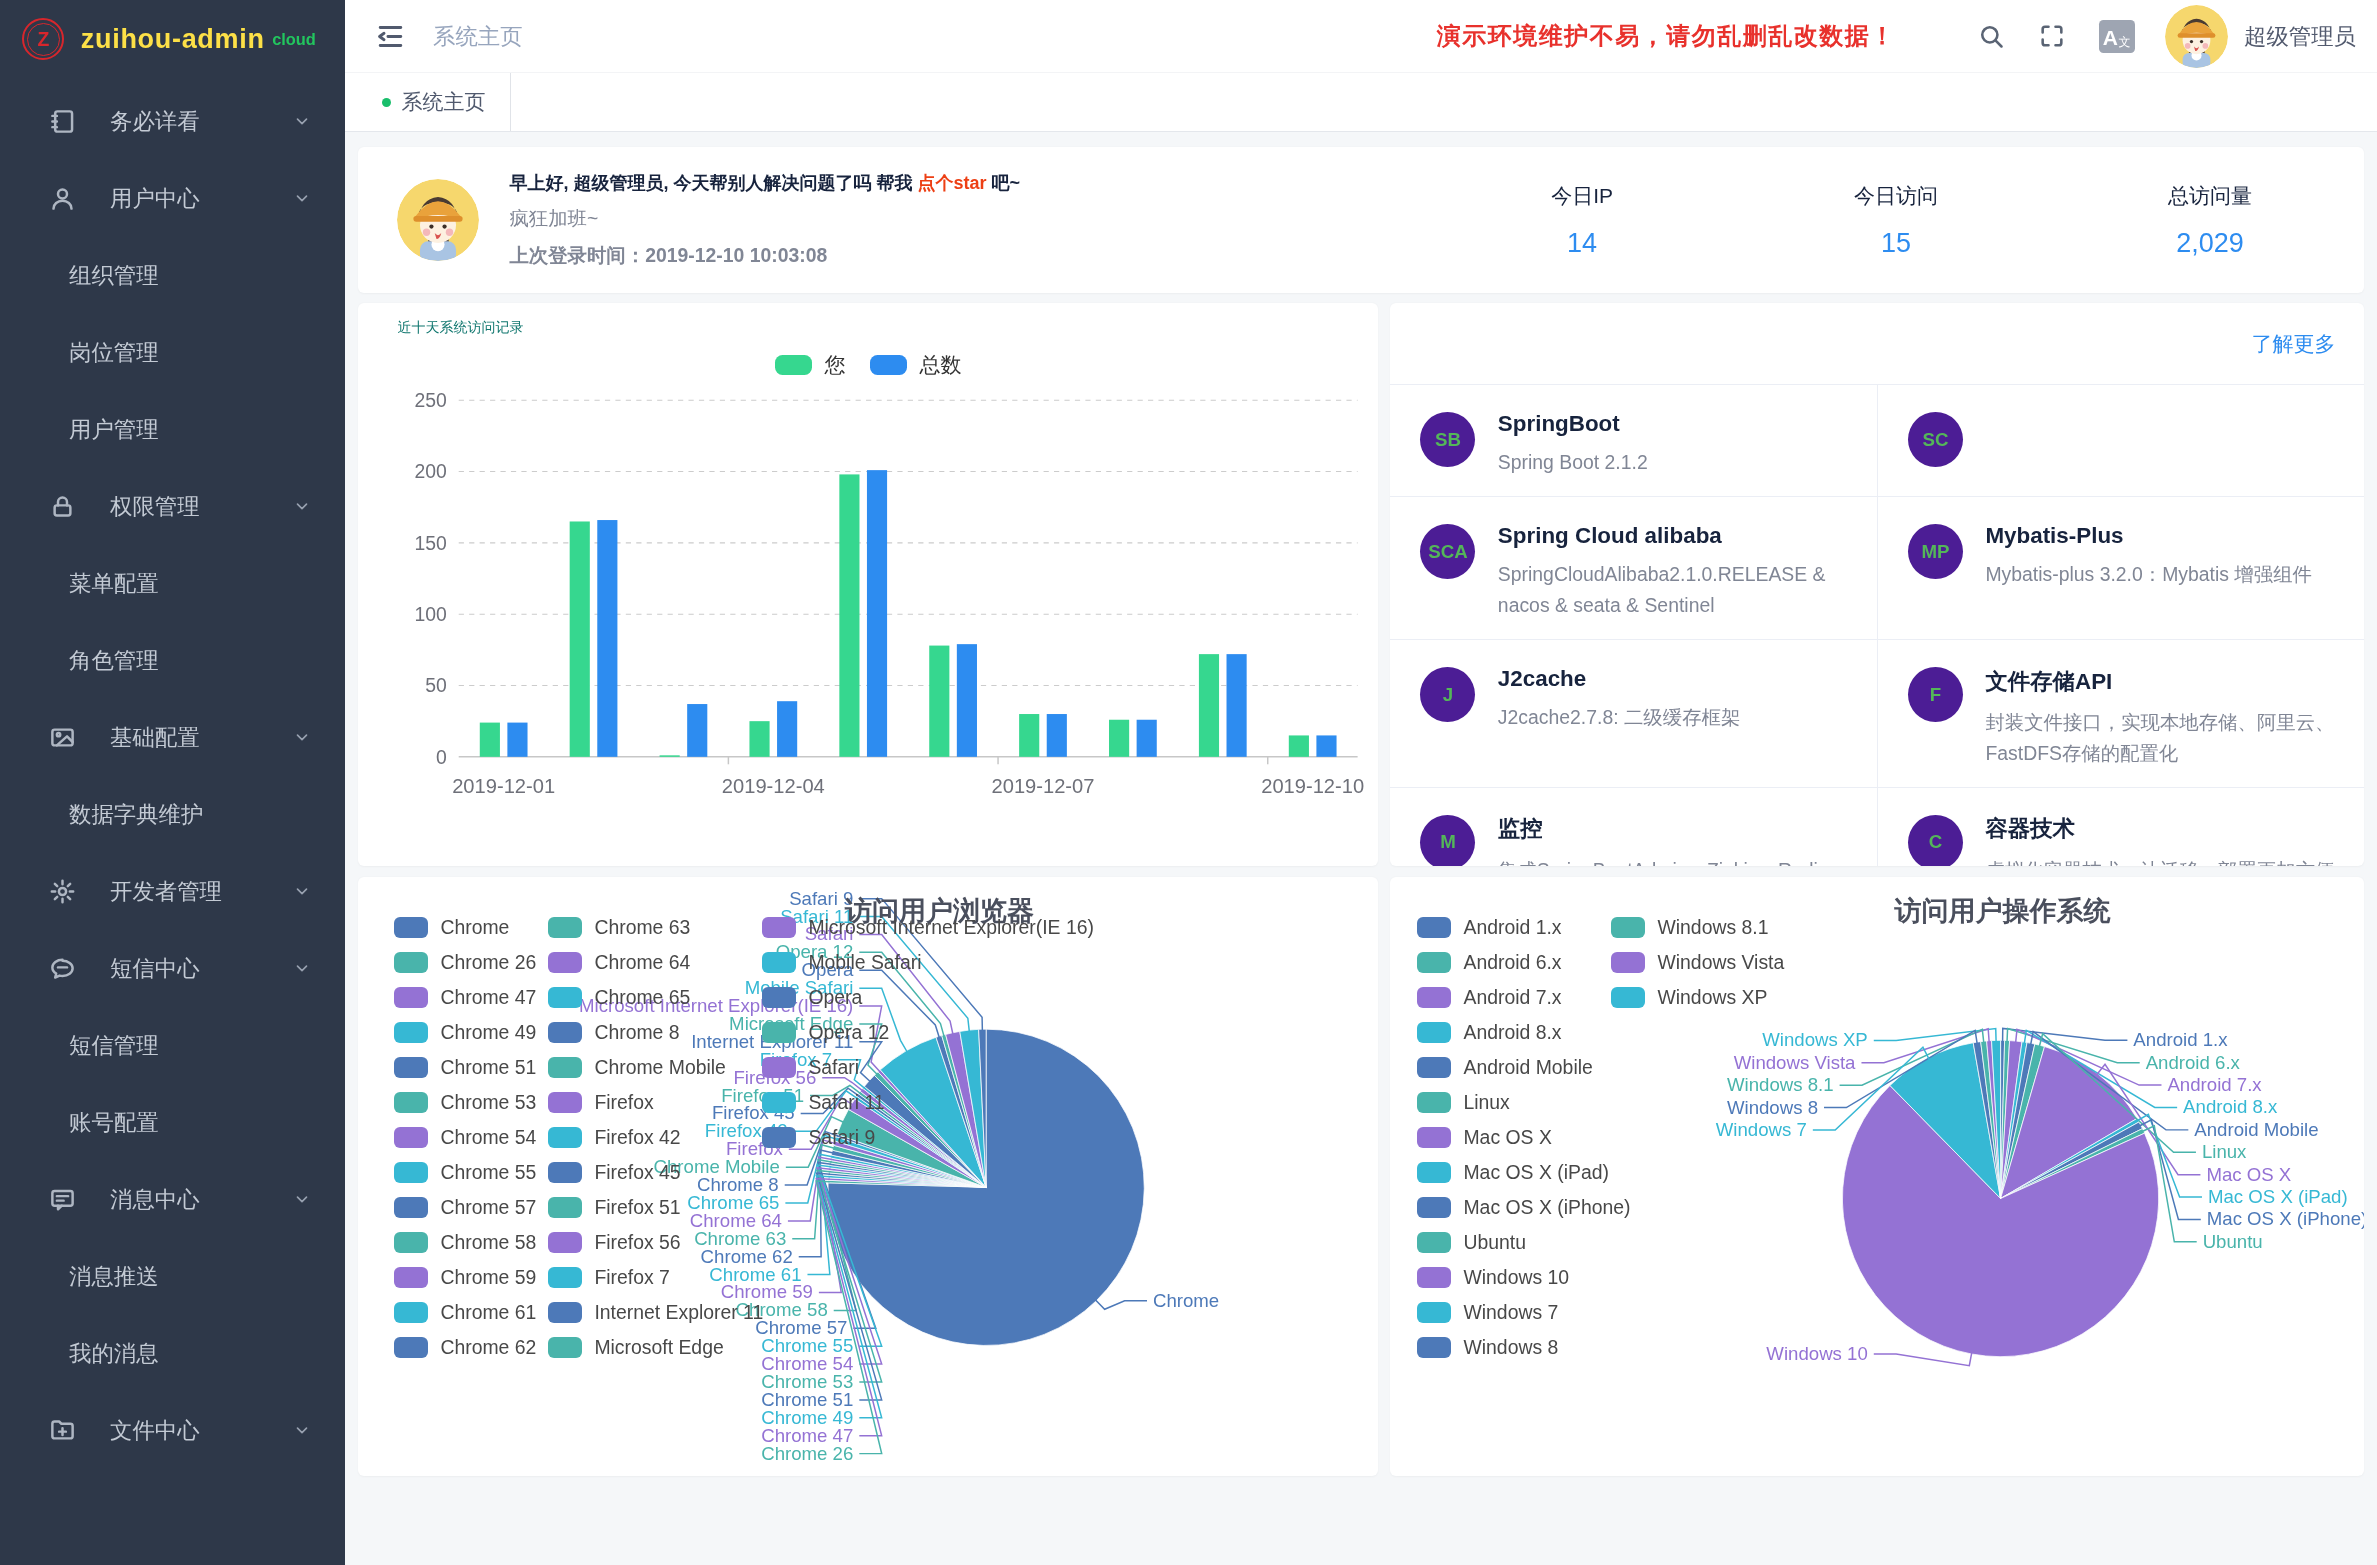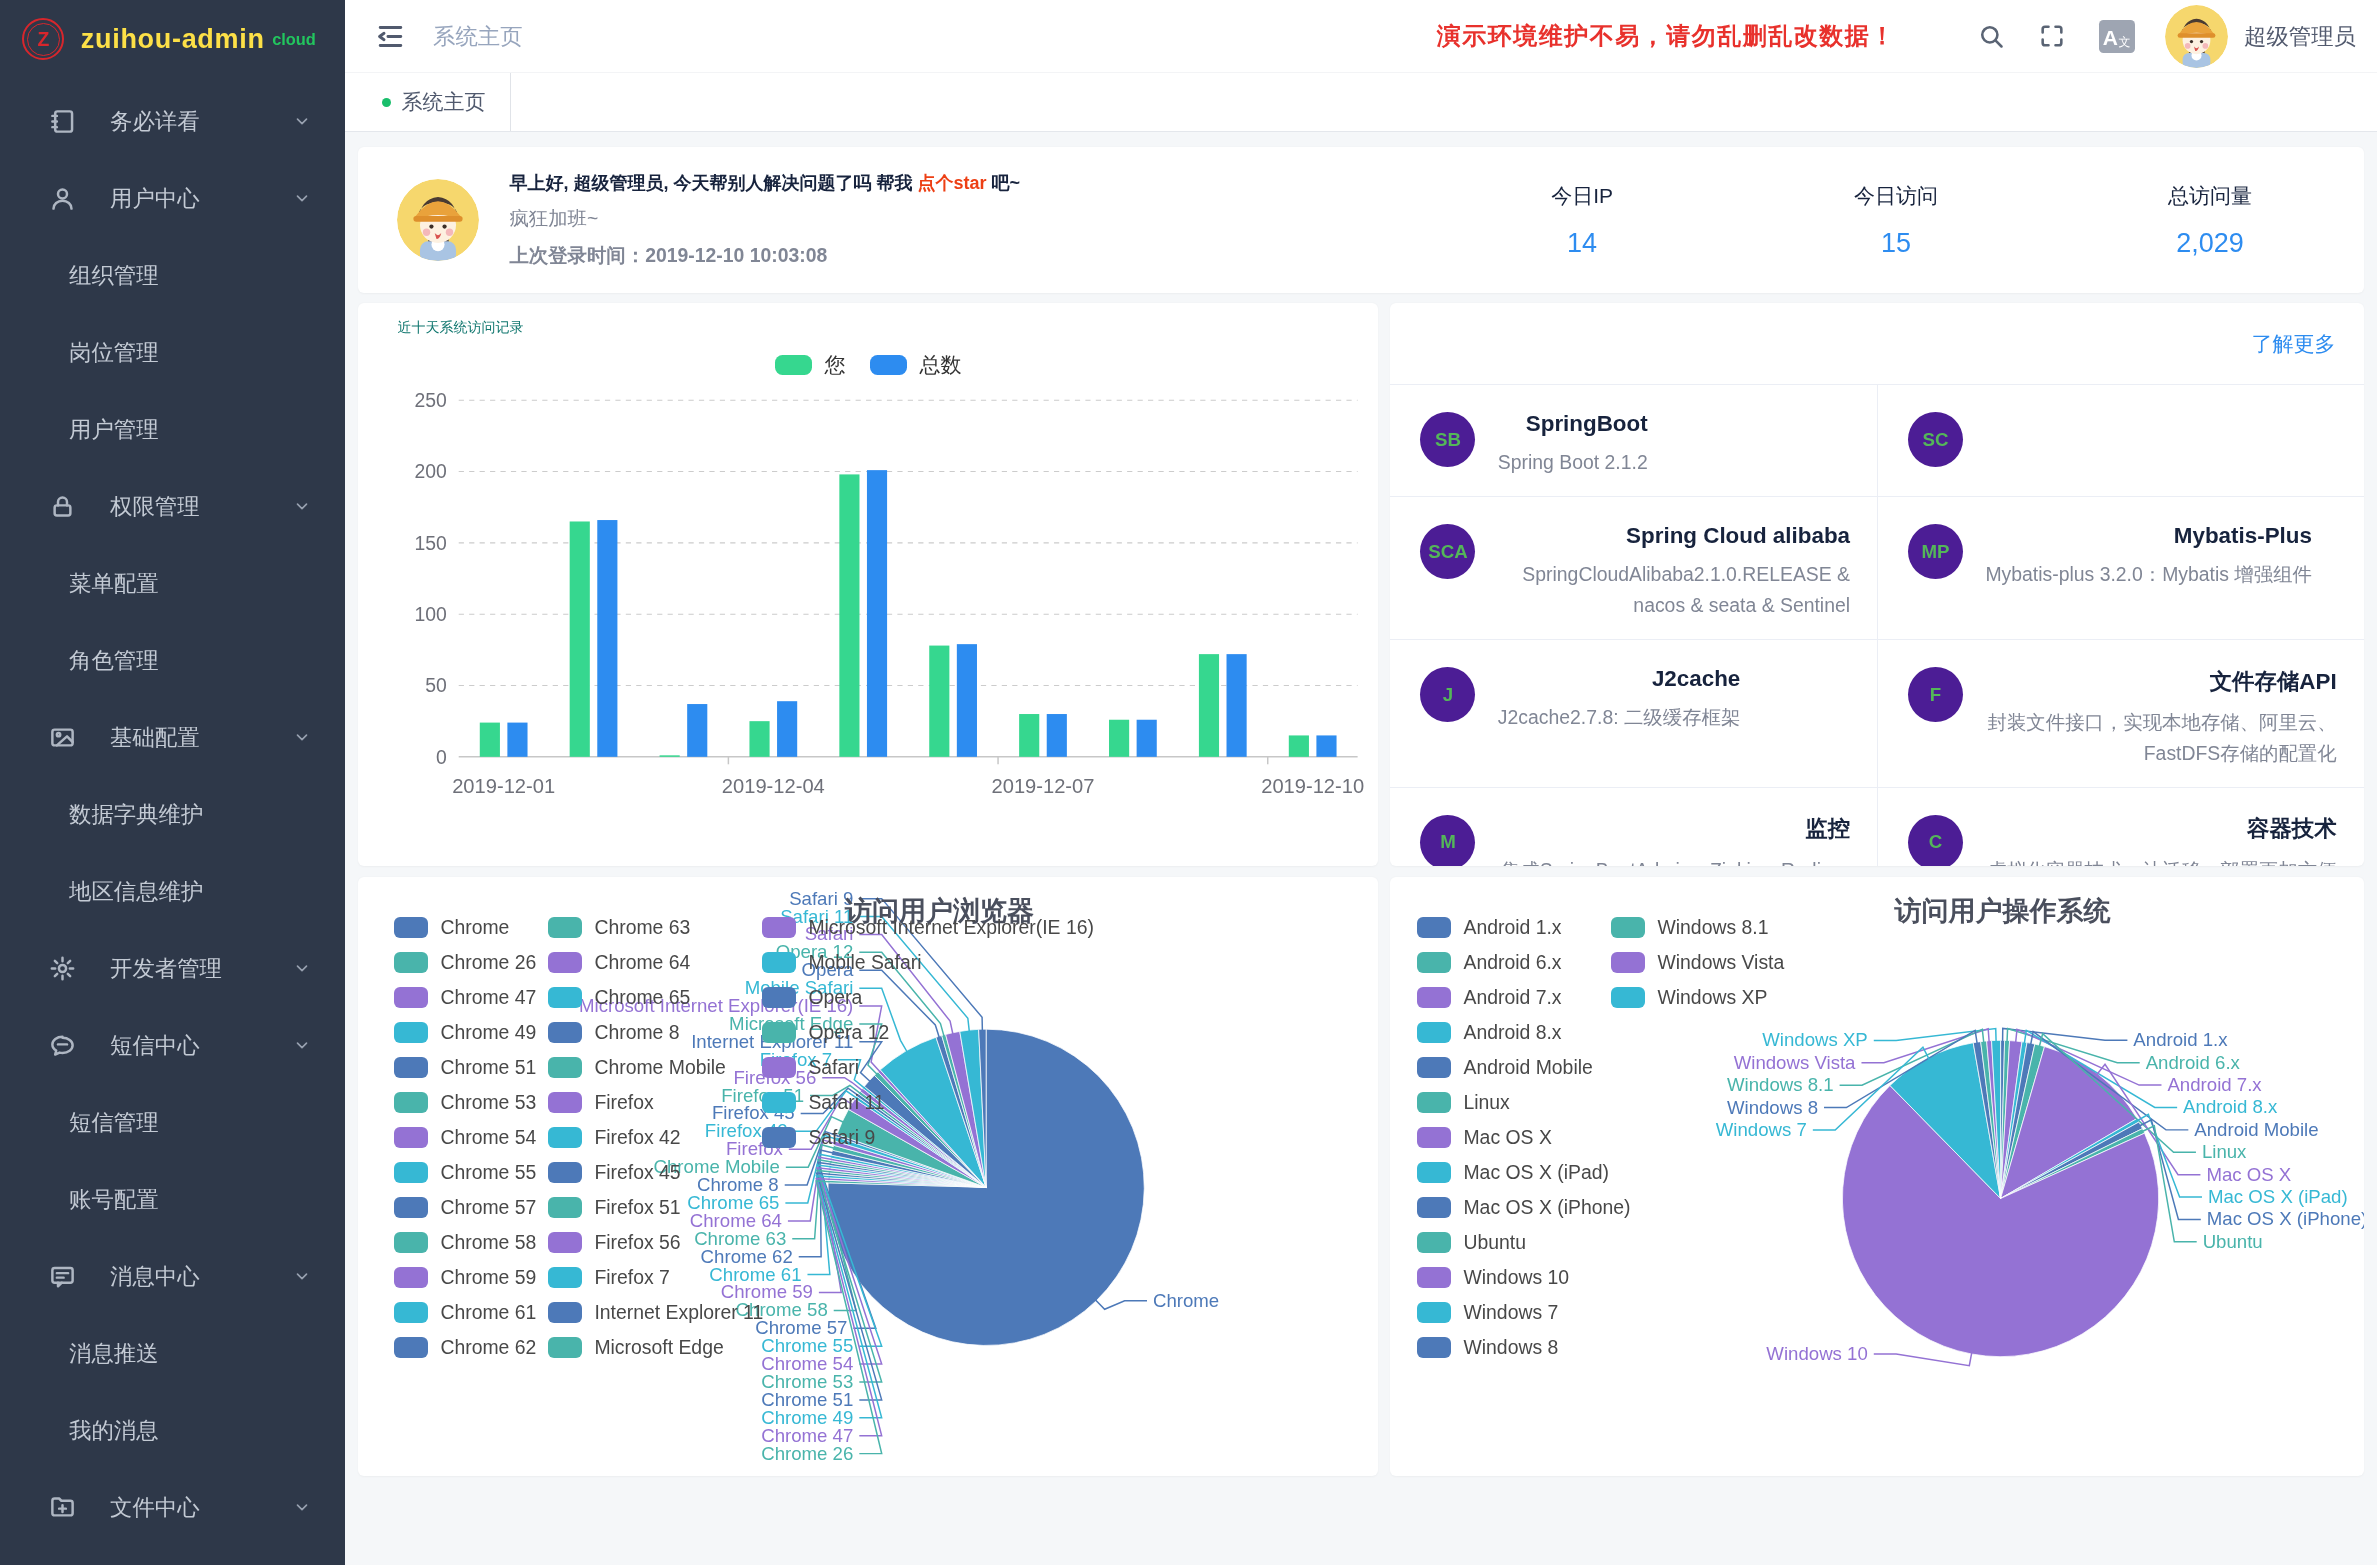--- a/index.html
+++ b/index.html
@@ -81,21 +81,21 @@
   .legend-chip .lg-label { font-size:21px; color:#333; }
 
   
   .tech-head { height:81px; display:flex; align-items:center; justify-content:flex-end; padding-right:28px; }
   .more-link { color:#2d8cf0; font-size:21px; cursor:pointer; }
   .tech-grid { display:grid; grid-template-columns:1fr 1fr; }
   .tech-cell { border-top:0.7px solid #ebeef5; padding:22.4px 27px 18px 30px; display:flex; min-height:112px; }
   .tech-cell.col2 { border-left:0.7px solid #ebeef5; }
   .tech-ava { width:55px; height:55px; flex:0 0 55px; border-radius:50%; background:#4c1d95; color:#54b659;
     font-weight:bold; font-size:18.7px; display:flex; align-items:center; justify-content:center; margin-top:4.5px; }
-  .tech-body { margin-left:22.4px;text-align:right; }
+  .tech-body { margin-left:22.4px; }
   .tech-title { font-size:22.4px; font-weight:bold; color:#17233d; margin-top:3px; }
   .tech-desc { font-size:19.4px; color:#808695; line-height:31px; margin-top:10.4px; max-width:366px; }
 
   
   .pie-title { position:absolute; top:16.4px; font-size:27px; font-weight:bold; color:#4a4f5d; transform:translateX(-50%); white-space:nowrap; }
   .pie-legend-col { position:absolute; top:33px; }
   .pie-legend-item { display:flex; align-items:center; height:35px; cursor:pointer; }
   .pie-legend-item .pill { width:34px; height:21px; border-radius:6px; flex:0 0 34px; }
   .pie-legend-item .pl-label { font-size:19.4px; color:#484848; margin-left:12px; white-space:nowrap; }
   .chart-svg { position:absolute; left:0; top:0; }
@@ -181,23 +181,20 @@
           </span>
           <span class="mi-label">基础配置</span>
           <span class="chev">
             <svg viewBox="0 0 24 24" fill="none" stroke="currentColor" stroke-width="2.2" stroke-linecap="round" stroke-linejoin="round">
               <path d="M6 9.5l6 6 6-6"></path>
             </svg>
           </span>
         </div>
         <div class="menu-item child">
           <span class="mi-label">数据字典维护</span>
-        </div>
-        <div class="menu-item child">
-          <span class="mi-label">地区信息维护</span>
         </div>
         <div class="menu-item parent">
           <span class="mi-icon">
             <svg viewBox="0 0 24 24" fill="none" stroke="currentColor" stroke-width="2.2" stroke-linecap="round" stroke-linejoin="round">
               <circle cx="12" cy="12" r="3.2"></circle>
               <path d="M12 2.5v3M12 18.5v3M2.5 12h3M18.5 12h3M5.2 5.2l2.1 2.1M16.7 16.7l2.1 2.1M18.8 5.2l-2.1 2.1M7.3 16.7l-2.1 2.1"></path>
             </svg>
           </span>
           <span class="mi-label">开发者管理</span>
           <span class="chev">

